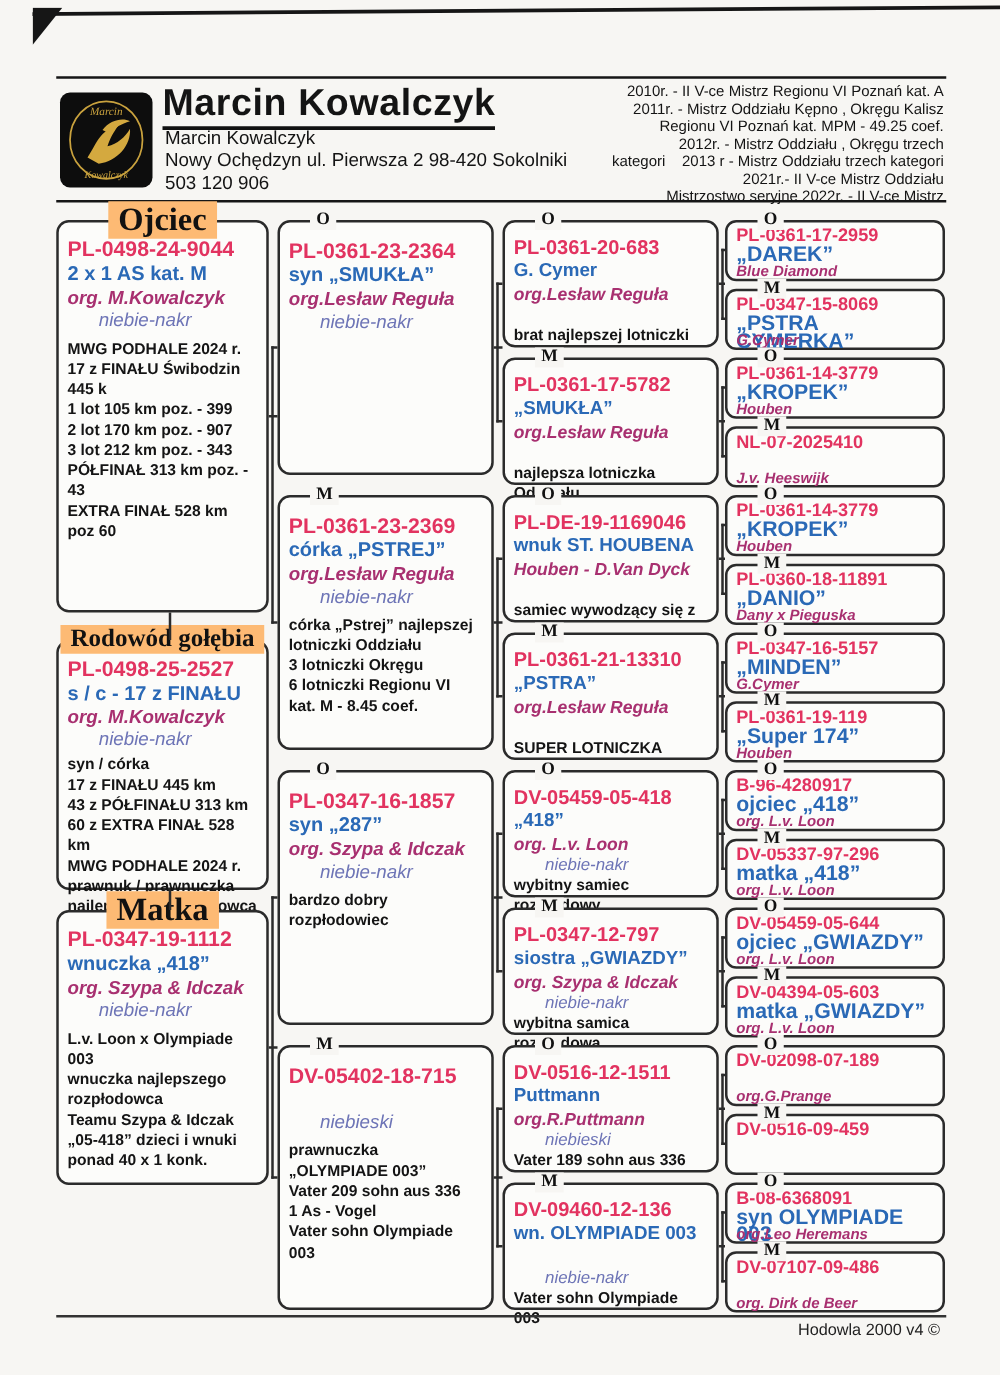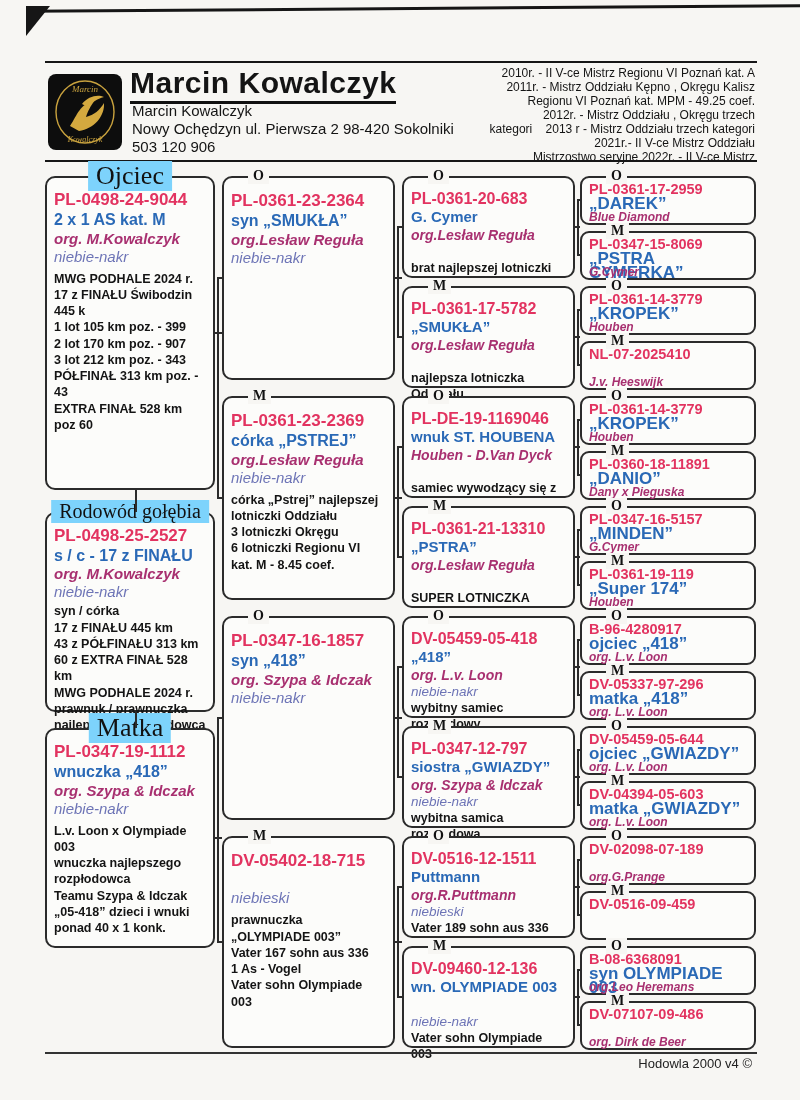--- a/index.html
+++ b/index.html
@@ -19,28 +19,28 @@
        text-align:right;white-space:pre-wrap;}
   
   .box{position:absolute;background:#fcfcfa;border:2px solid #2b2b2b;border-radius:10px;
        padding:10px 7px 4px 7px;box-sizing:border-box;display:flex;flex-direction:column;}
   .c1{left:45px;width:170px;padding-top:12px;}
   .c2{left:222px;width:173px;padding-top:13px;}
   .c3{left:402px;width:173px;padding-top:11px;}
   .c4{left:580px;width:176px;padding-top:3px;padding-bottom:2px;border-radius:9px;}
   .lbl{position:absolute;top:-10px;left:24px;background:#f7f6f3;padding:0 5px;
        font-family:"Liberation Serif",serif;font-weight:bold;font-size:14px;color:#111;}
-  .legend{position:absolute;top:-17px;left:50%;transform:translateX(-50%);background:#7dd3fc;
-          padding:0 8px;font-family:"Liberation Serif",serif;font-weight:normal;font-size:26px;
+  .legend{position:absolute;top:-17px;left:50%;transform:translateX(-50%);background:#fdba74;
+          padding:0 8px;font-family:"Liberation Serif",serif;font-weight:bold;font-size:26px;
           white-space:nowrap;color:#111;}
   .legend.small{font-size:20px;top:-14px;}
   .ring{color:#e23360;font-weight:bold;font-size:17px;line-height:1.2;}
   .pname{color:#2a69b6;font-weight:bold;font-size:16px;line-height:1.2;min-height:19px;}
   .org{color:#a83070;font-weight:bold;font-style:italic;font-size:15px;line-height:1.2;min-height:18px;}
-  .pcolor{color:#6d74b6;font-style:italic;font-size:15px;line-height:1.2;min-height:18px;}
+  .pcolor{color:#6d74b6;font-style:italic;font-size:15px;line-height:1.2;min-height:18px;margin-left:25px;}
   .notes{color:#141414;font-weight:bold;font-size:12.5px;line-height:1.3;white-space:pre-line;margin-top:5px;}
   .c3 .ring{font-size:16px;}
   .c3 .pname{font-size:15px;}
   .c3 .org{font-size:14px;min-height:17px;}
   .c3 .pcolor{font-size:13.5px;min-height:16px;}
   .c3 .notes{margin-top:auto;margin-bottom:2px;}
   .c4 .ring{font-size:14.5px;line-height:16px;}
   .c4 .pname{font-size:17px;line-height:14px;min-height:14px;}
   .c4 .org{font-size:12px;line-height:13px;min-height:13px;}
   
@@ -136,32 +136,33 @@
     <div class="pcolor">niebie-nakr</div>
     <div class="notes">córka „Pstrej” najlepszej
 lotniczki Oddziału
 3 lotniczki Okręgu
 6 lotniczki Regionu VI
 kat. M  - 8.45 coef.</div>
   </div>
   <div class="box c2" style="top:616px;height:204px">
     <span class="lbl">O</span>
     <div class="ring">PL-0347-16-1857</div>
-    <div class="pname">syn „418”</div>
+    <div class="pname">syn „287”</div>
     <div class="org">org. Szypa &amp; Idczak</div>
     <div class="pcolor">niebie-nakr</div>
+    <div class="notes">bardzo dobry rozpłodowiec</div>
   </div>
   <div class="box c2" style="top:836px;height:212px">
     <span class="lbl">M</span>
     <div class="ring">DV-05402-18-715</div>
     <div class="org"></div>
     <div class="pcolor">niebieski</div>
     <div class="notes">prawnuczka
 „OLYMPIADE 003”
-Vater 167 sohn aus 336
+Vater 209 sohn aus 336
 1 As - Vogel
 Vater sohn Olympiade 003</div>
   </div>
 
   <div class="box c3" style="top:176px;height:102px">
     <span class="lbl">O</span>
     <div class="ring">PL-0361-20-683</div>
     <div class="pname">G. Cymer</div>
     <div class="org">org.Lesław Reguła</div>
     <div class="pcolor"></div>

